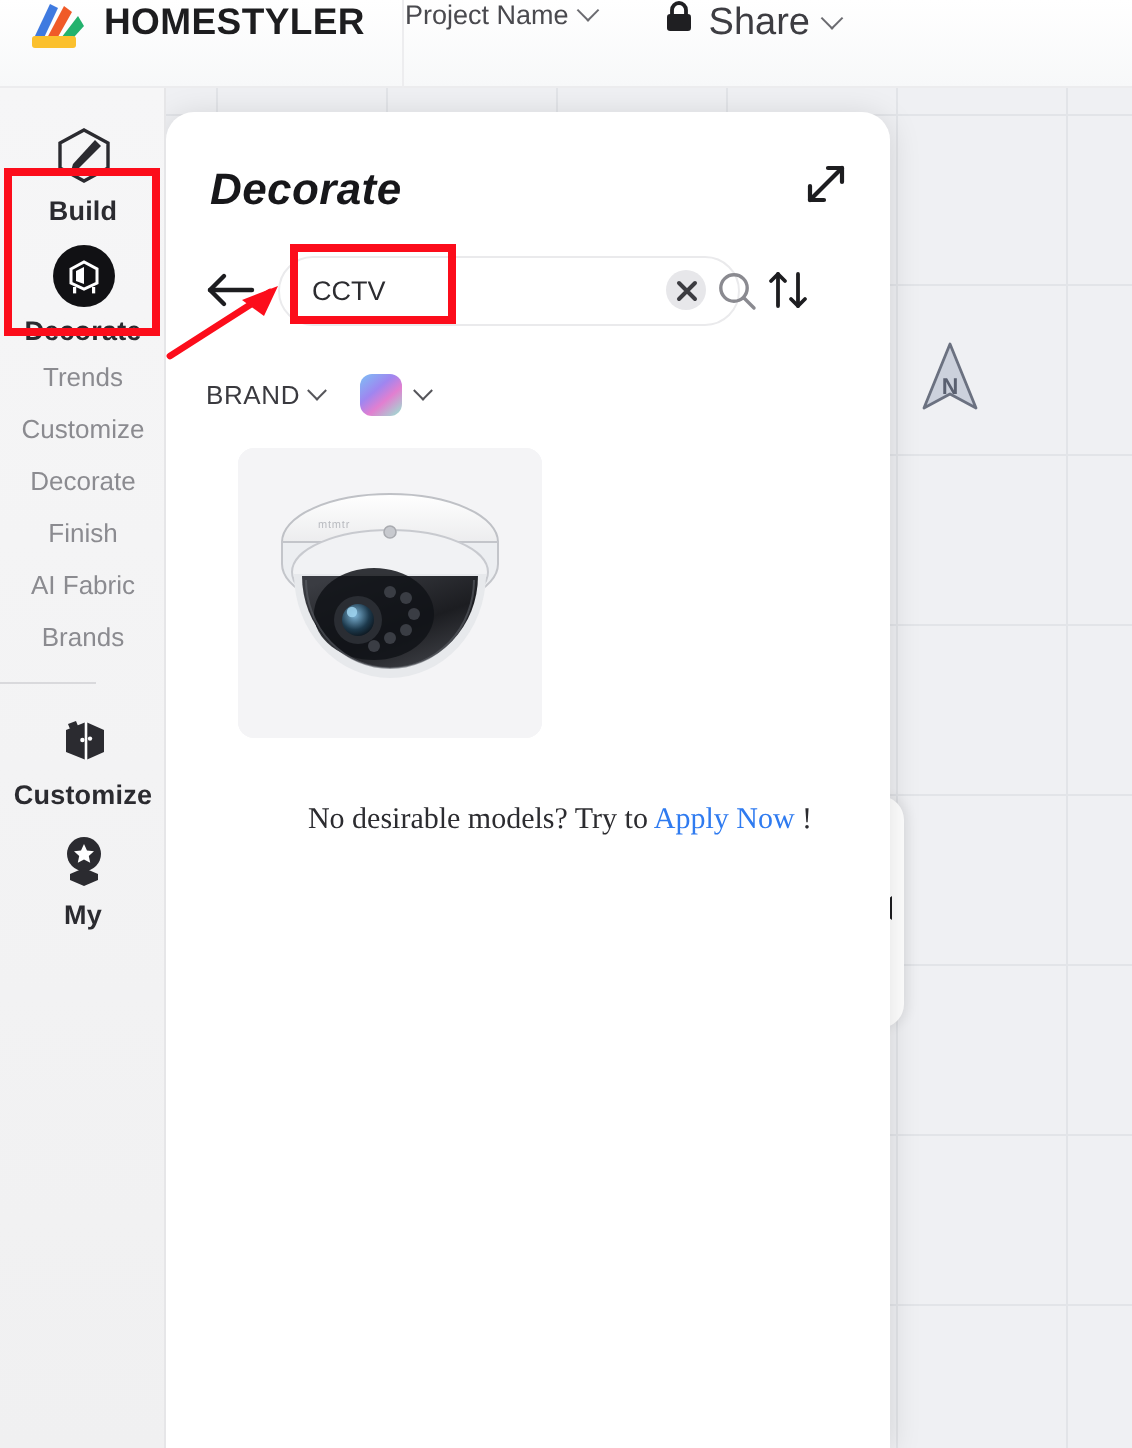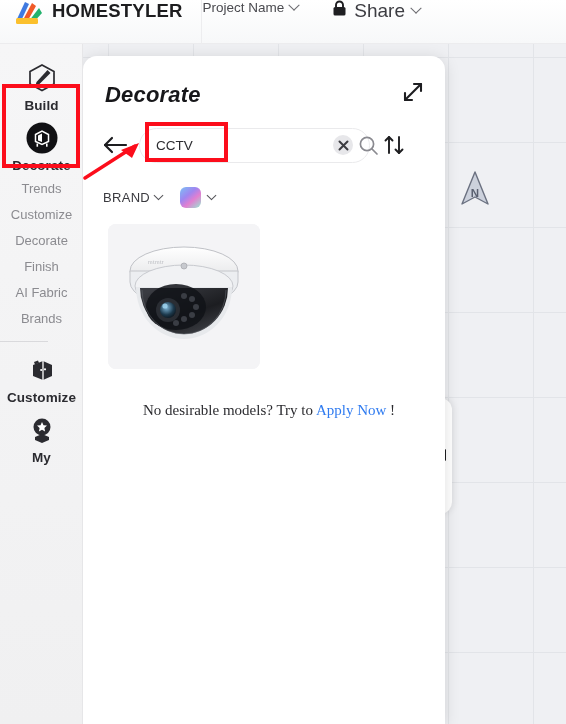--- a/index.html
+++ b/index.html
@@ -257,21 +257,21 @@
   }
   .swatch {
     width: 21px; height: 21px;
     border-radius: 6px;
     background:
       linear-gradient(140deg, #7cc0f5 0%, #9f86f0 38%, #e27fd0 62%, #96e9d2 100%);
   }
 
   .results {
     position: absolute;
-    left: 5px; top: 168px;
+    left: 16px; top: 168px;
     width: 362px;
   }
   .card {
     margin-left: 20px;
     width: 152px; height: 145px;
     background: #f4f4f6;
     border-radius: 8px;
     position: relative;
     overflow: hidden;
     cursor: pointer;

